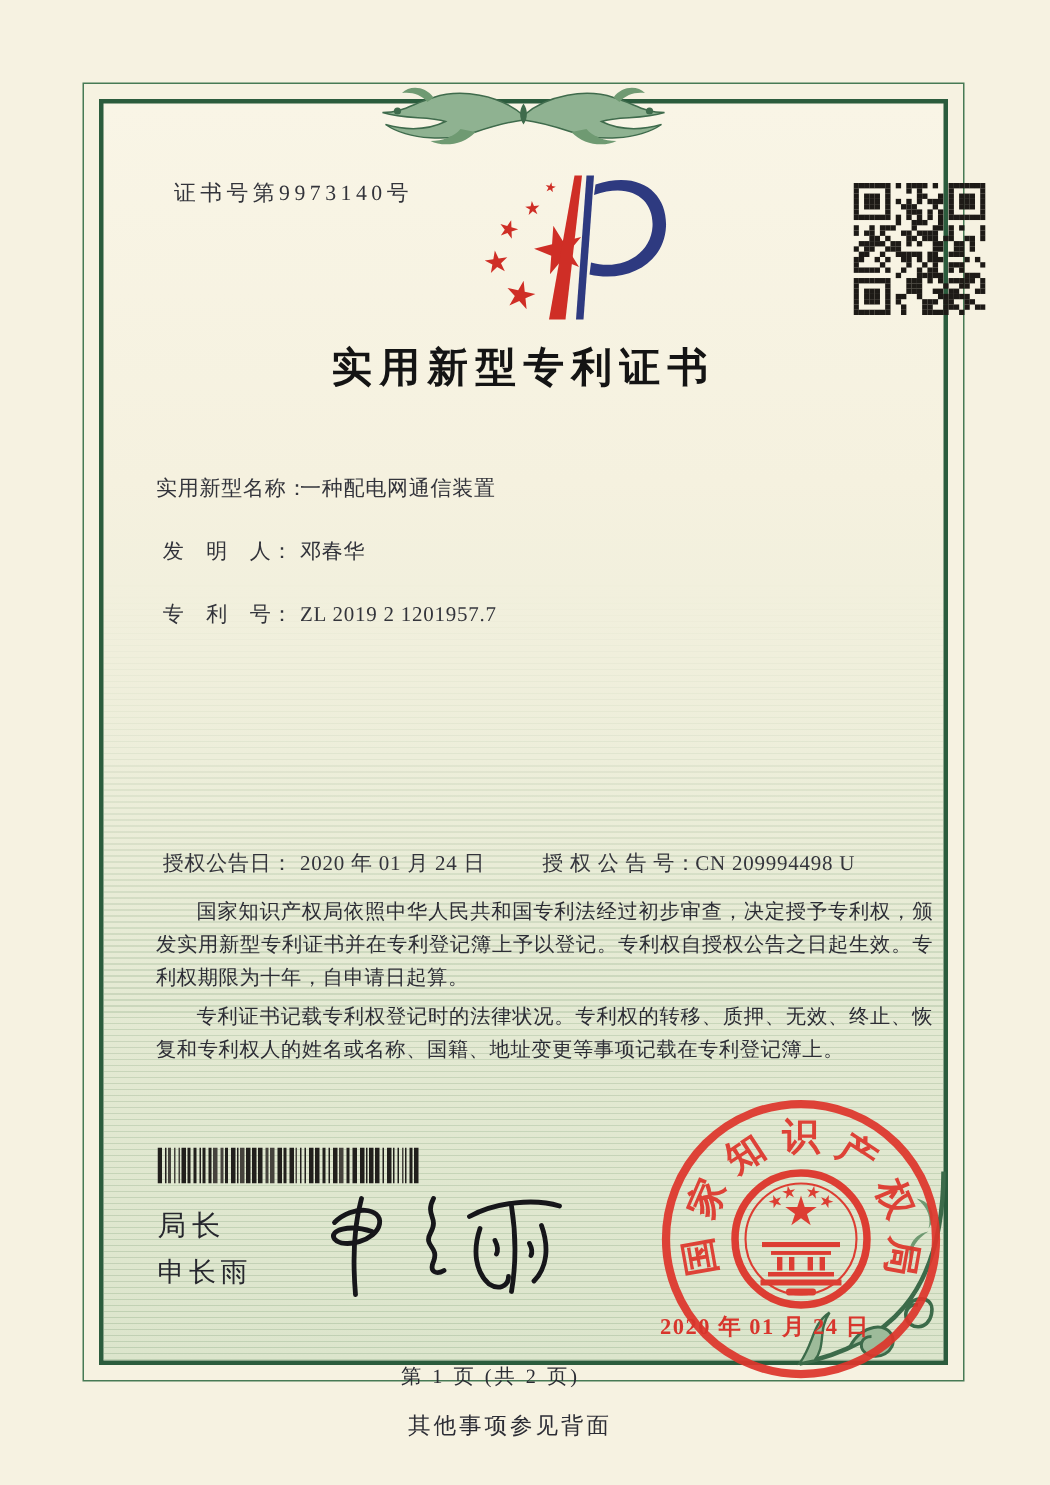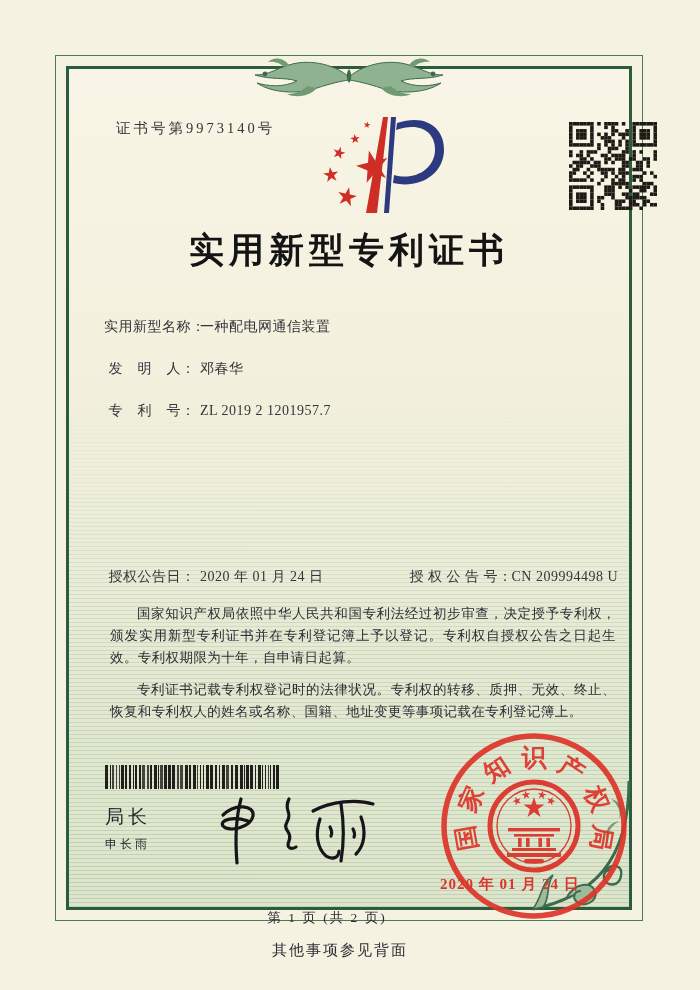--- a/index.html
+++ b/index.html
@@ -23,38 +23,38 @@
     position:absolute;inset:0;pointer-events:none;
     background:repeating-linear-gradient(0deg,rgba(120,155,115,.28) 0 1px,transparent 1px 4px);
     -webkit-mask-image:linear-gradient(180deg,transparent 0%,transparent 38%,rgba(0,0,0,.85) 72%,#000 100%);
     mask-image:linear-gradient(180deg,transparent 0%,transparent 38%,rgba(0,0,0,.85) 72%,#000 100%);
   }
   .abs{position:absolute;}
   
   .cert-no{left:47px;top:50px;font-size:14.5px;letter-spacing:3px;color:#33343b;}
   .logo{left:240px;top:40px;width:138px;height:108px;}
   .qr{left:500px;top:53px;width:88px;height:88px;}
-  .title{left:0;right:0;top:158px;text-align:center;font-size:35px;font-weight:bold;
+  .title{left:0;right:0;top:158px;text-align:center;font-size:27px;font-weight:bold;
          letter-spacing:5px;color:#141414;}
   
   .row{left:35px;display:flex;font-size:14px;line-height:24px;color:#33343b;text-align:center;}
   .row .lbl{width:96px;flex:none;white-space:pre;letter-spacing:.5px;}
   .row .val{white-space:pre-line;letter-spacing:.5px;max-width:420px;}
   .grant-no{margin-left:38px;display:flex;}
-  .grant-no .lbl{width:102px;margin-left:48px;}
+  .grant-no .lbl{width:102px;}
   
   .paras{left:31px;top:524px;width:526px;font-size:13.5px;line-height:22px;
          text-align:justify;color:#2c2d35;letter-spacing:.4px;}
-  .paras p{margin:10px;text-indent:2em;}
+  .paras p{margin:4px;text-indent:2em;}
   
   .barcode{left:36px;top:696px;width:178px;height:24px;}
   .signer-title{left:36px;top:735px;font-family:"Liberation Sans","DejaVu Sans",sans-serif;
                 font-size:19px;letter-spacing:4px;color:#26272e;}
   .signer-name{left:36px;top:767px;font-family:Liberation Serif, serif;
-               font-size:12px;letter-spacing:3px;color:#26272e;}
+               font-size:18px;letter-spacing:3px;color:#26272e;}
   .signature{left:132px;top:718px;width:186px;height:86px;}
   .seal{left:368px;top:660px;width:194px;height:194px;opacity:.92;}
   .seal-date{left:371px;top:806px;font-size:15px;letter-spacing:1px;color:#d8352c;font-weight:bold;}
   .page-info{left:0;right:0;top:840px;text-align:center;font-size:13.5px;letter-spacing:2px;
              color:#2c2d35;transform:translateX(-22px);}
   .back-note{position:absolute;left:0;right:0;top:941px;text-align:center;font-size:15px;
              letter-spacing:2px;color:#2c2d35;transform:translateX(-10px);}
   
   .ornament-top{position:absolute;left:50%;top:-16px;transform:translateX(-50%);
                 width:212px;height:48px;}

